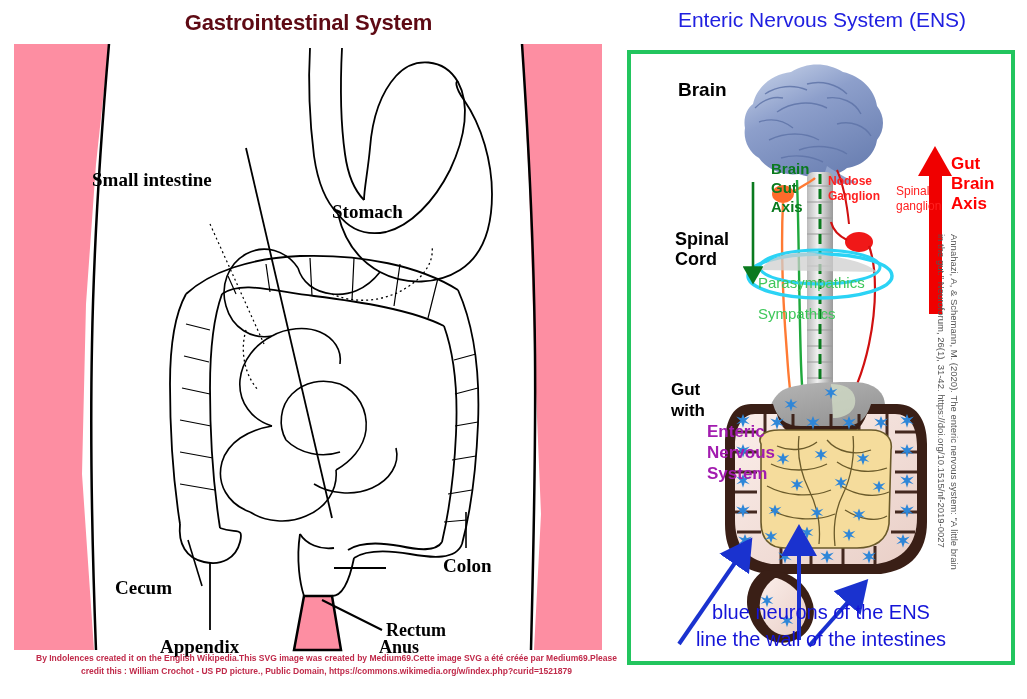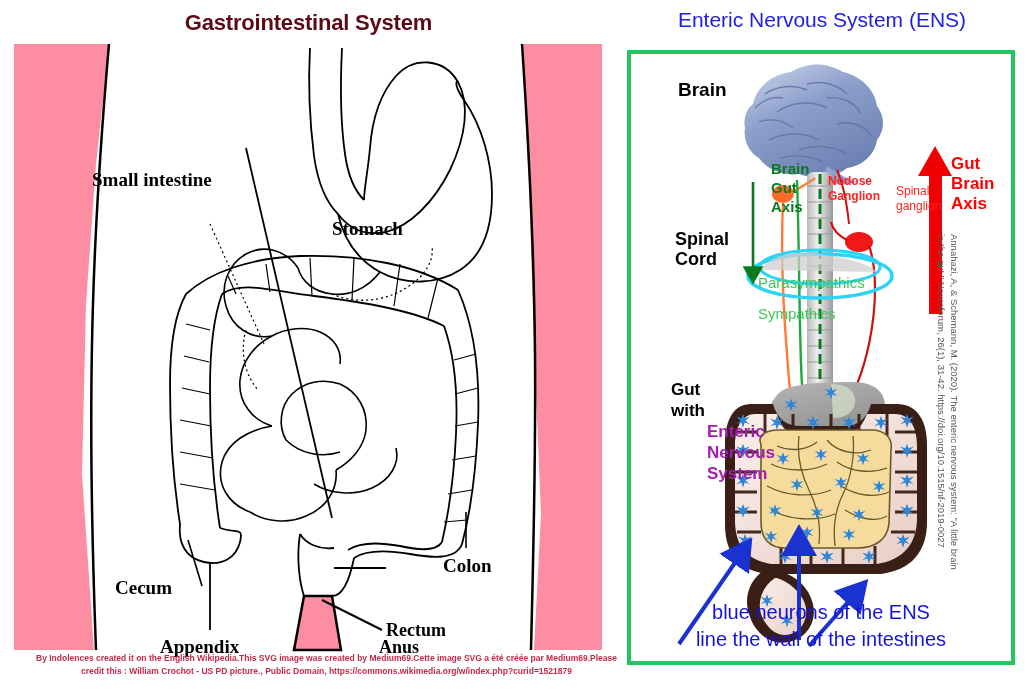--- a/index.html
+++ b/index.html
@@ -37,21 +37,21 @@
 
   
   .gi-label{
     position:absolute;
     color:#000;
     font-family:"Liberation Serif", serif;
     font-weight:bold;
     white-space:nowrap;
   }
   #lbl-small-intestine{left:78px;top:125px;font-size:19px;}
-  #lbl-stomach{left:318px;top:157px;font-size:19px;margin-top:17px;}
+  #lbl-stomach{left:318px;top:157px;font-size:19px;}
   #lbl-cecum{left:101px;top:533px;font-size:19px;}
   #lbl-appendix{left:134px;top:592px;font-size:19px;margin-left:12px;}
   #lbl-colon{left:429px;top:511px;font-size:19px;}
   #lbl-rectum{left:372px;top:556px;font-size:18px;margin-top:20px;}
   #lbl-anus{left:365px;top:593px;font-size:18px;}
 
   
   #right-panel{position:absolute;left:617px;top:0;width:410px;height:699px;}
   #ens-title{
     position:absolute;left:0;top:8px;width:410px;

